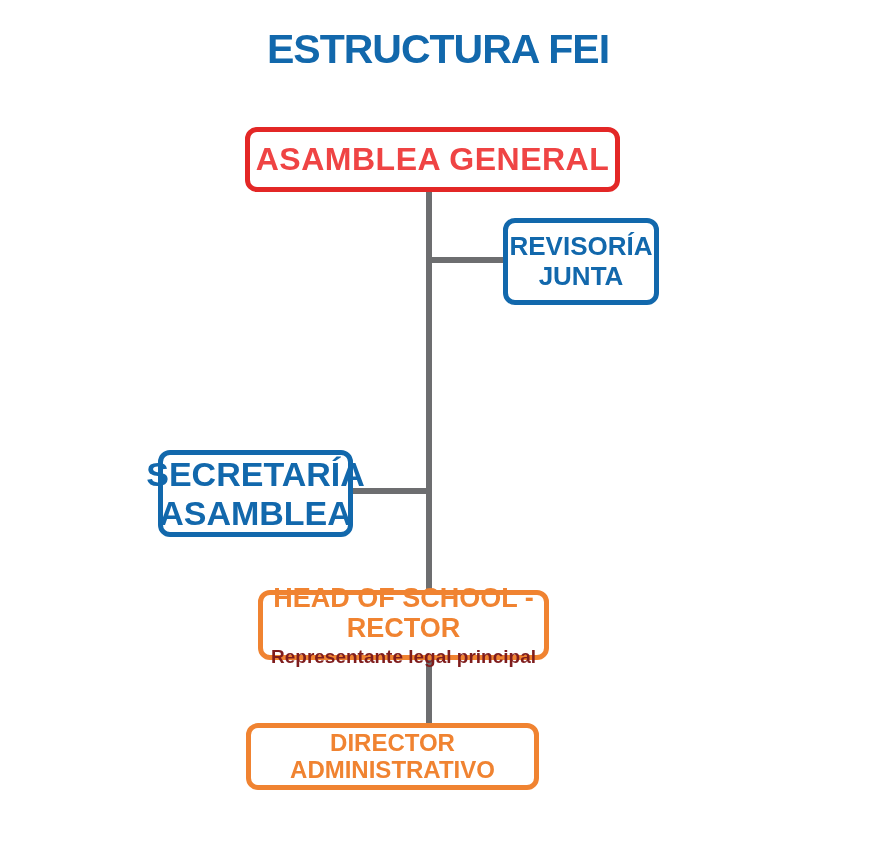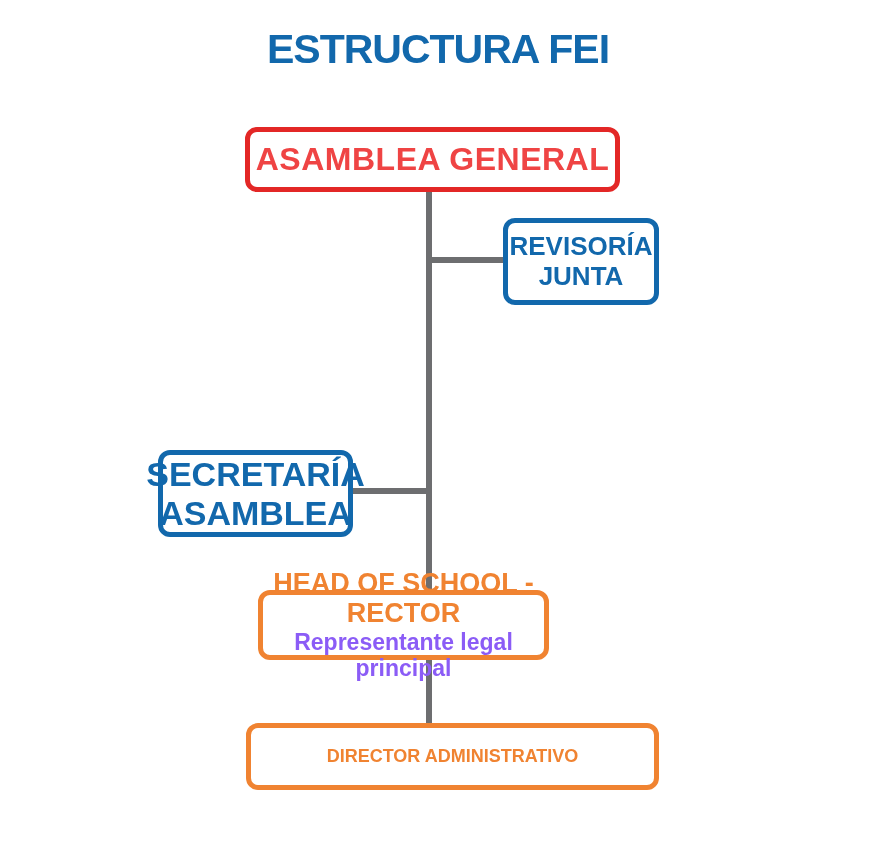--- a/index.html
+++ b/index.html
@@ -64,23 +64,23 @@
     align-items: center;
     justify-content: center;
     text-align: center;
     z-index: 1;
     font-weight: bold;
     line-height: 1.12;
   }
   .node .line { display: block; }
   .node .subline {
     display: block;
-    font-size: 23px;
+    font-size: 19px;
     font-weight: bold;
-    color: #8b5cf6;
+    color: #7f1d1d;
     letter-spacing: 0px;
     margin-top: 2px;
   }
   .node-red    { border-color: #e32726; color: #ef4444; }
   .node-blue   { border-color: #1268ac; color: #1268ac; }
   .node-orange { border-color: #f08331; color: #f08331; }
 
   .node-asamblea {
     left: 245px; top: 127px;
     width: 375px; height: 65px;
@@ -102,22 +102,22 @@
     width: 195px; height: 87px;
     font-size: 34px;
   }
   .node-head {
     left: 258px; top: 590px;
     width: 291px; height: 70px;
     font-size: 27px;
   }
   .node-director {
     left: 246px; top: 723px;
-    width: 413px; height: 67px;
-    font-size: 18px;
+    width: 293px; height: 67px;
+    font-size: 24px;
   }
 </style>
 </head>
 <body>
 
 <div class="canvas">
 
   <h1 class="page-title">ESTRUCTURA FEI</h1>
 
   <div class="connector trunk"></div>

